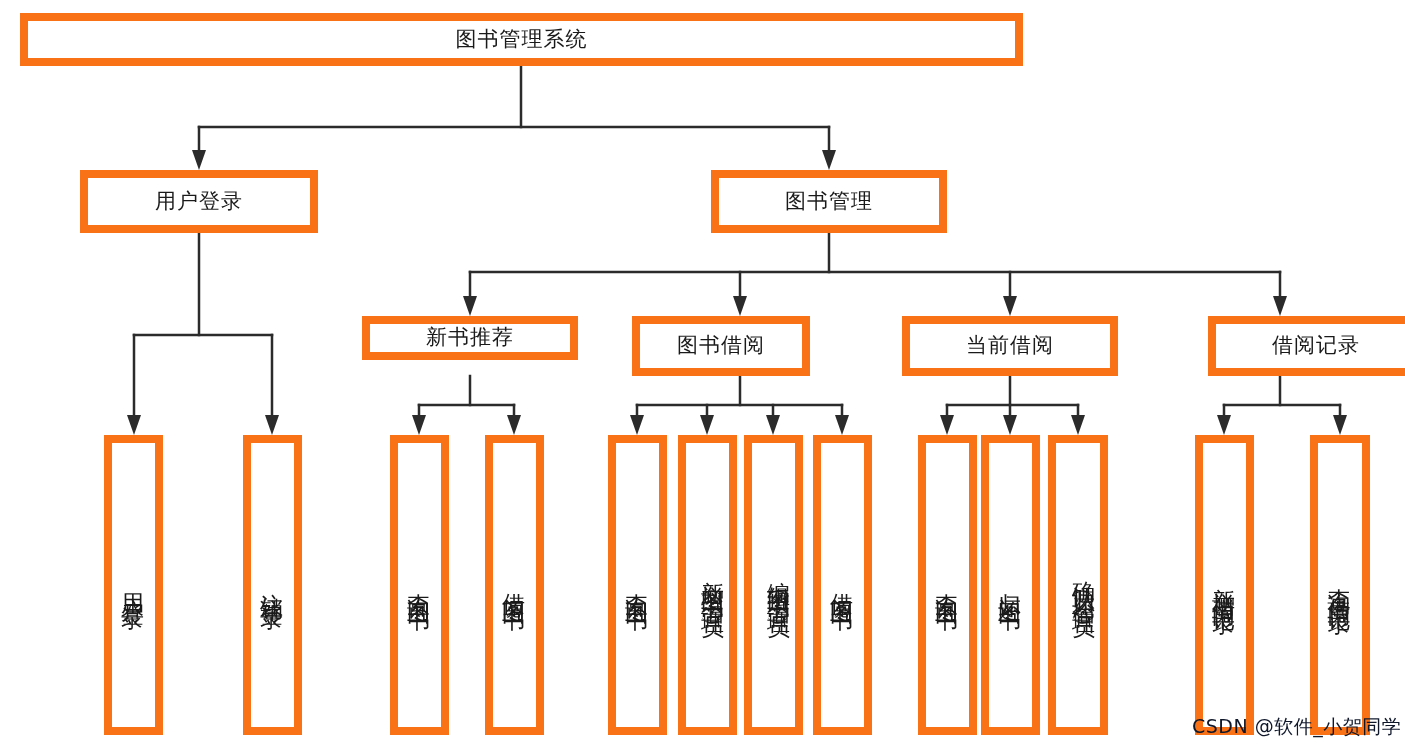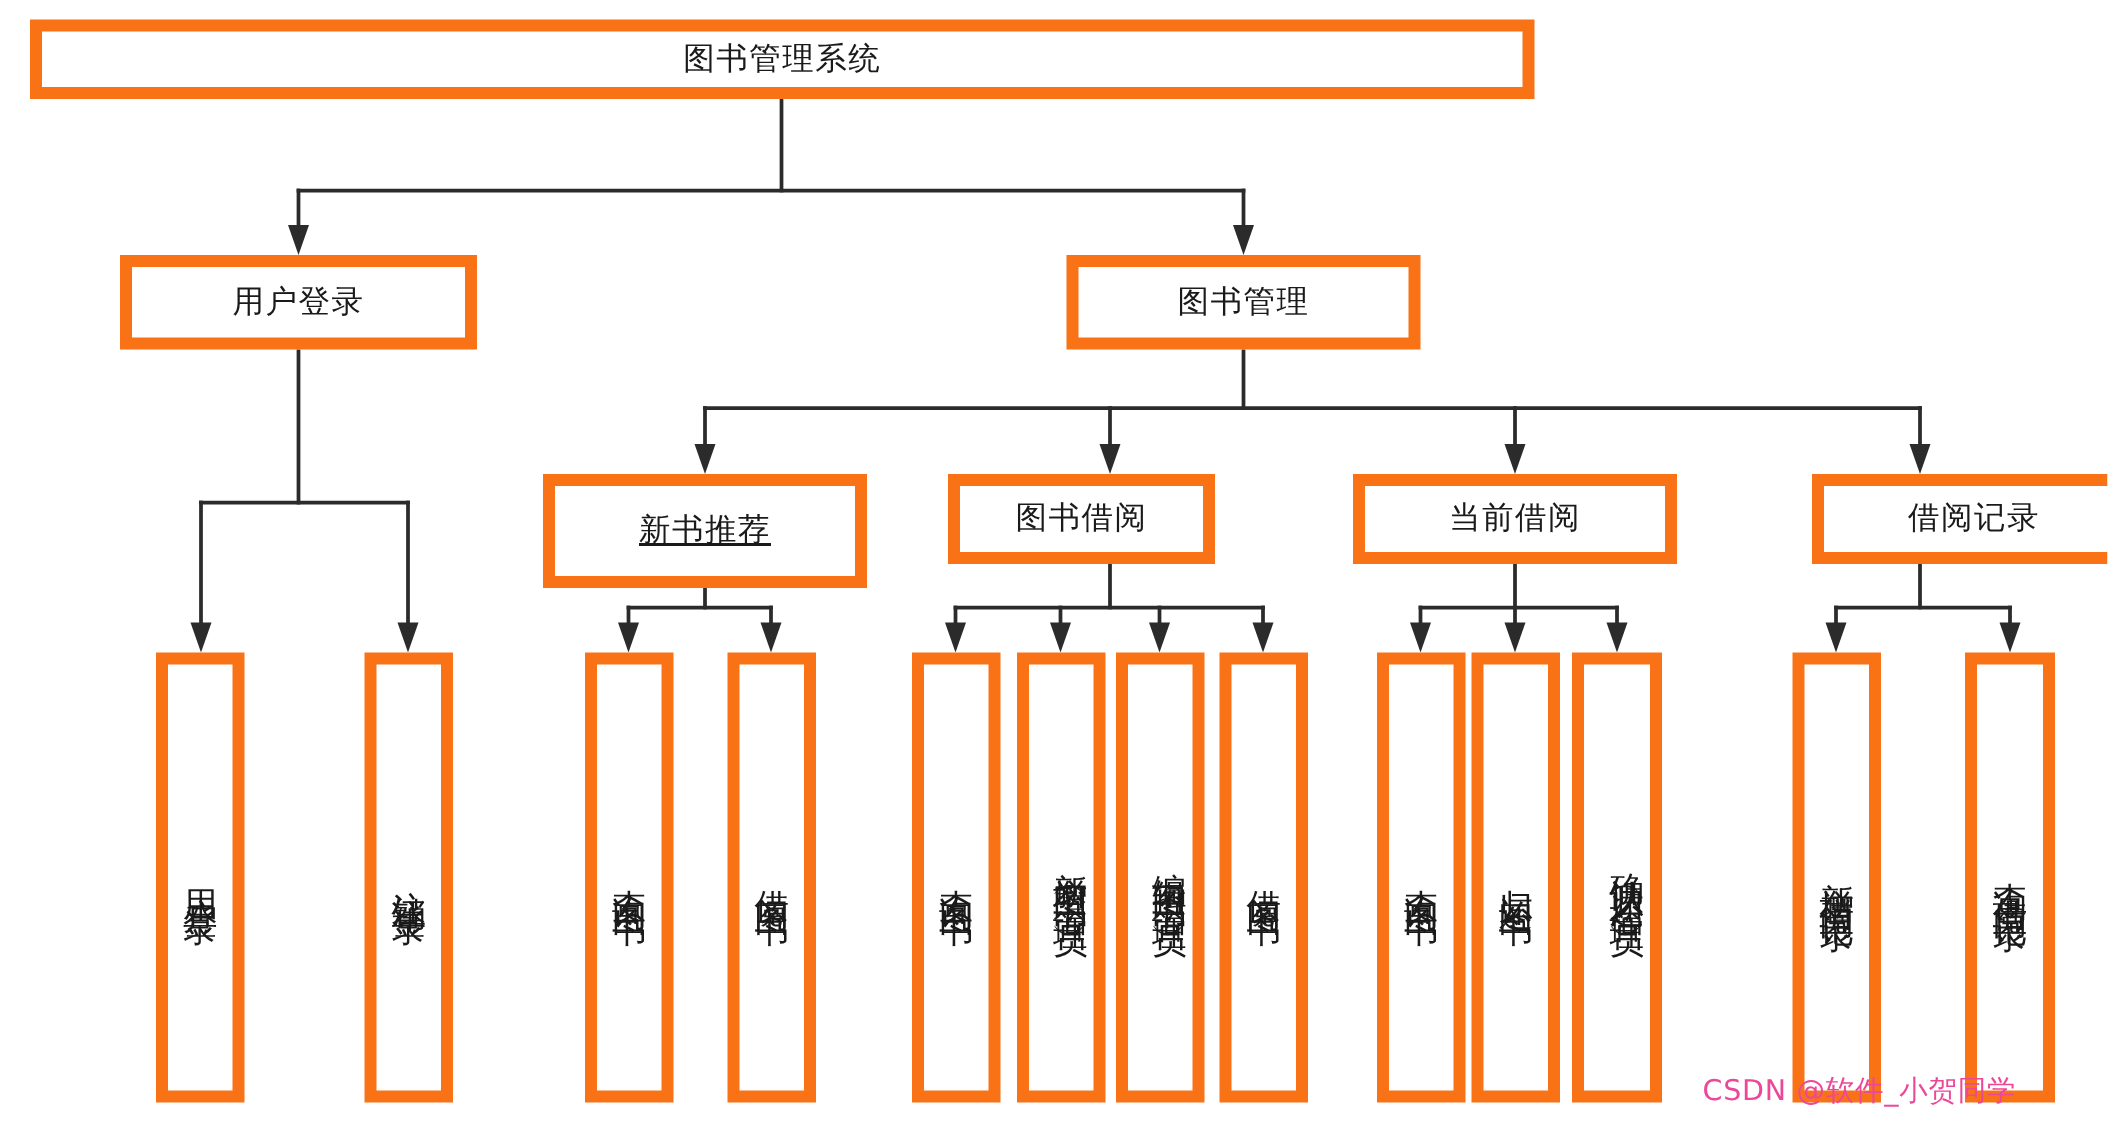--- a/index.html
+++ b/index.html
@@ -133,21 +133,21 @@
 
   <div id="level2-host">
       <div class="node h" style="left: 80px; top: 170px; width: 238px; height: 63px;">
         <span>用户登录</span>
       </div>
       <div class="node h" style="left: 711px; top: 170px; width: 236px; height: 63px; text-align: right;">
         <span>图书管理</span>
       </div>
     </div>
   <div id="level3-host">
-      <div class="node h" style="left: 362px; top: 316px; width: 216px; height: 76px; text-decoration: underline;">
+      <div class="node h" style="left: 362px; top: 316px; width: 216px; height: 44px;">
         <span>新书推荐</span>
       </div>
       <div class="node h" style="left: 632px; top: 316px; width: 178px; height: 60px;">
         <span>图书借阅</span>
       </div>
       <div class="node h" style="left: 902px; top: 316px; width: 216px; height: 60px;">
         <span>当前借阅</span>
       </div>
       <div class="node h" style="left: 1172px; top: 316px; width: 216px; height: 60px; margin-left: 36px;">
         <span>借阅记录</span>
@@ -188,15 +188,15 @@
         <span class="vtext">确认归还（管理员）</span>
       </div>
       <div class="node v" style="left: 1195px; top: 435px; width: 59px; height: 300px;">
         <span class="vtext">新增借阅记录</span>
       </div>
       <div class="node v" style="left: 1310px; top: 435px; width: 60px; height: 300px;">
         <span class="vtext">查询借阅记录</span>
       </div>
     </div>
 
-  <div class="watermark" style="left: 1135px; top: 714px; color: #ec4899;">CSDN @软件_小贺同学</div>
+  <div class="watermark" style="left: 1192px; top: 714px; color: #0f172a;">CSDN @软件_小贺同学</div>
 
 </div>
 
 </body></html>

